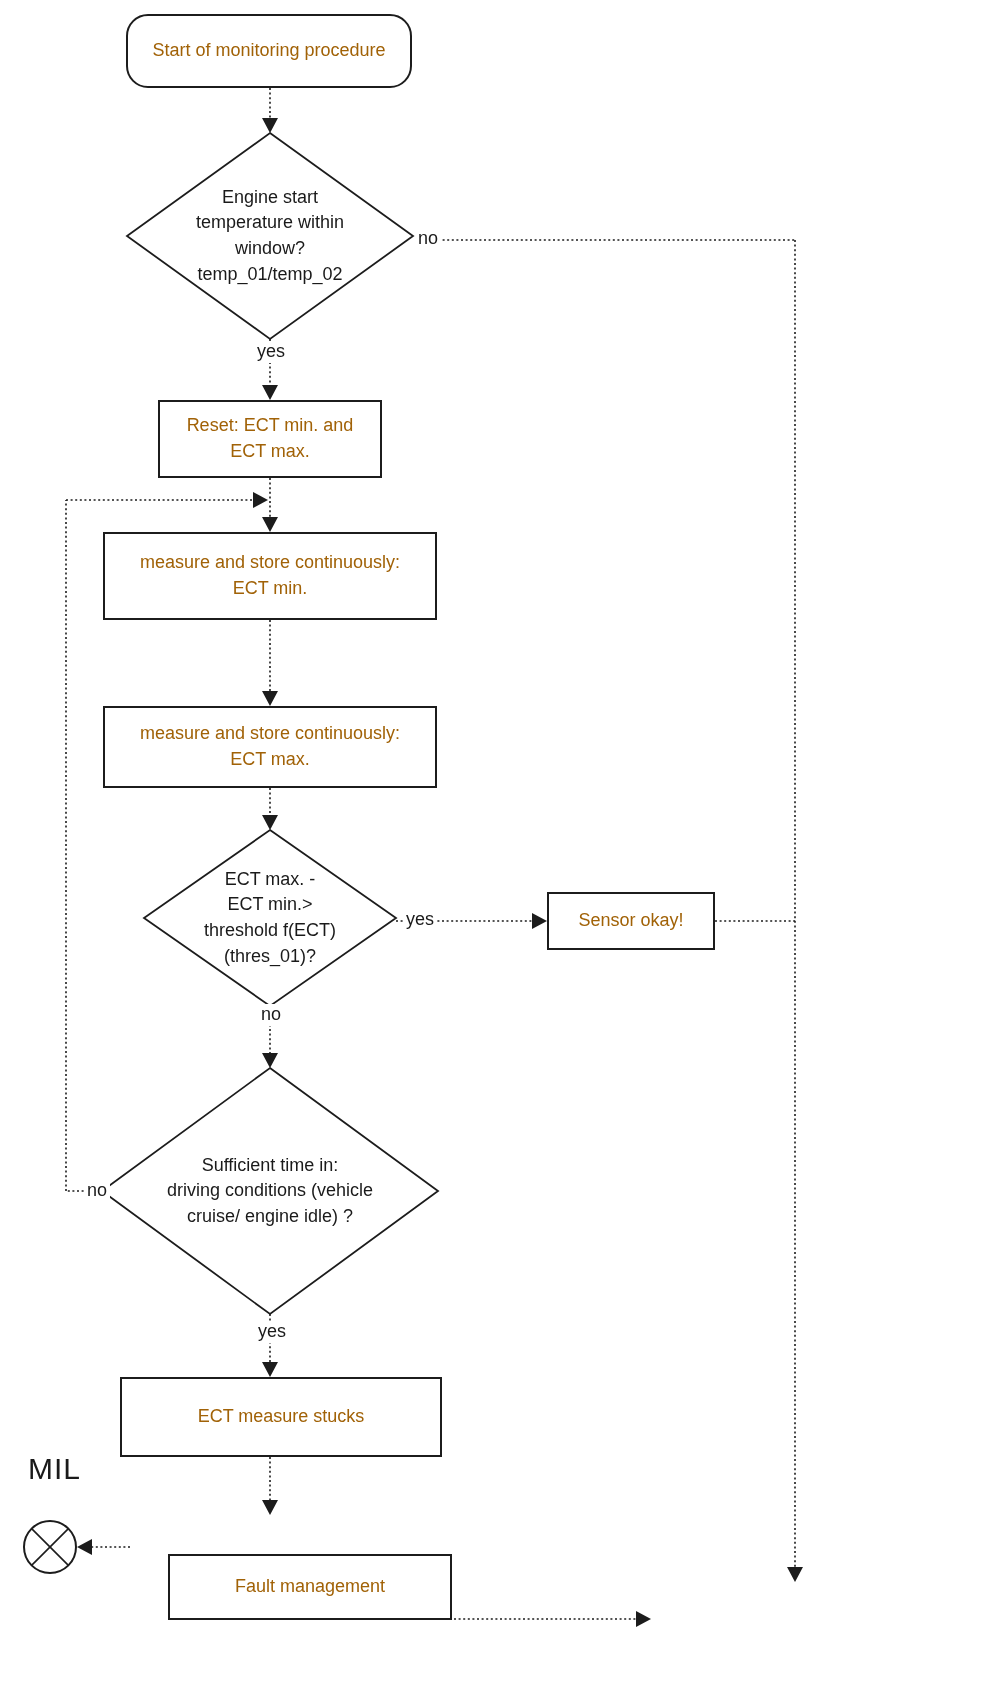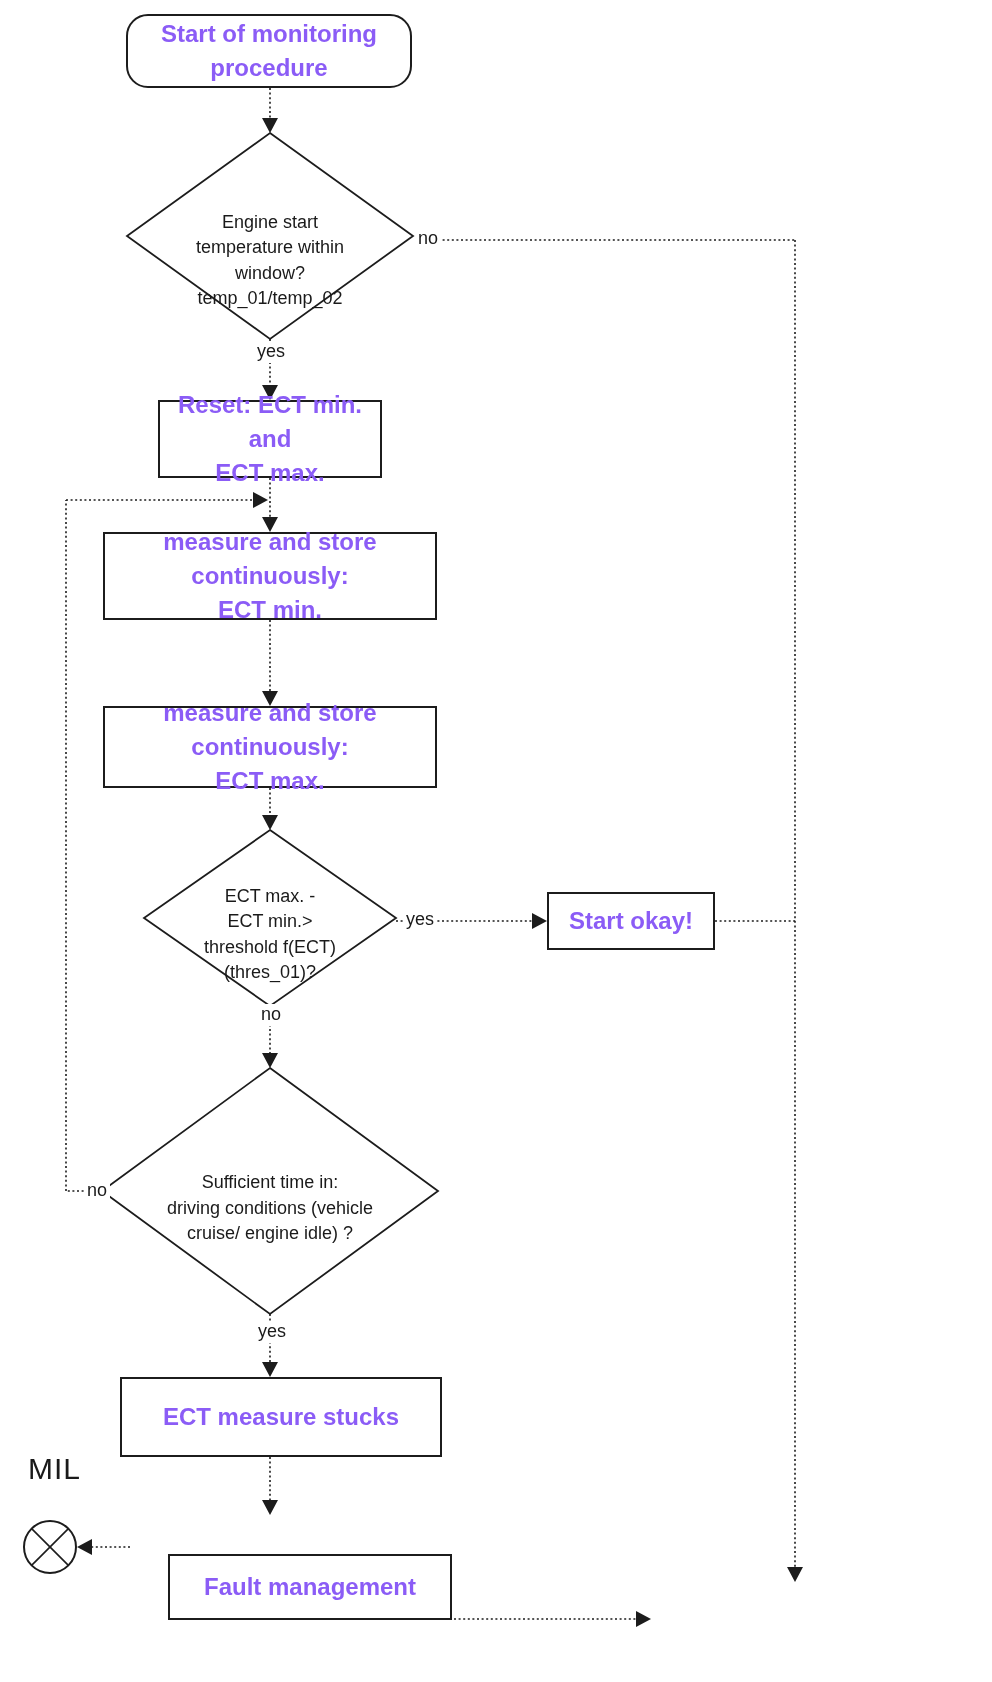--- a/index.html
+++ b/index.html
@@ -5,25 +5,25 @@
   html,body{margin:0;padding:0;background:#ffffff;}
   .canvas{
     position:relative;width:992px;height:1682px;background:#ffffff;
     font-family:"Liberation Sans",sans-serif;color:#1a1a1a;overflow:hidden;
   }
   .wires{position:absolute;left:0;top:0;}
   .node{
     position:absolute;box-sizing:border-box;background:#ffffff;
     border:2px solid #1c1c1c;display:flex;flex-direction:column;
     justify-content:center;align-items:center;text-align:center;
-    font-size:24px;line-height:1.42;color:#8b5cf6;font-weight:bold;
+    font-size:18px;line-height:1.42;color:#a16207;
   }
   .terminator{border-radius:22px;}
   .dtext{
-    position:absolute;display:flex;flex-direction:column;justify-content:flex-end;
+    position:absolute;display:flex;flex-direction:column;justify-content:center;
     align-items:center;text-align:center;font-size:18px;line-height:1.42;
     background:transparent;pointer-events:none;
   }
   .lbl{
     position:absolute;font-size:18px;line-height:1.2;background:#ffffff;
     padding:0 3px;white-space:nowrap;
   }
   .lbl.centered{transform:translateX(-50%);}
   .mil-label{position:absolute;font-size:30px;letter-spacing:1px;}
 </style>
@@ -122,21 +122,21 @@
   </div>
 
   <div class="dtext" style="left:158px;top:850px;width:224px;height:136px;">
     <div>ECT max. -</div>
     <div>ECT min.&gt;</div>
     <div>threshold f(ECT)</div>
     <div>(thres_01)?</div>
   </div>
 
   <div class="node" style="left:547px;top:892px;width:168px;height:58px;">
-    <div>Start okay!</div>
+    <div>Sensor okay!</div>
   </div>
 
   <div class="dtext" style="left:120px;top:1135px;width:300px;height:112px;">
     <div>Sufficient time in:</div>
     <div>driving conditions (vehicle</div>
     <div>cruise/ engine idle) ?</div>
   </div>
 
   <div class="node" style="left:120px;top:1377px;width:322px;height:80px;">
     <div>ECT measure stucks</div>

